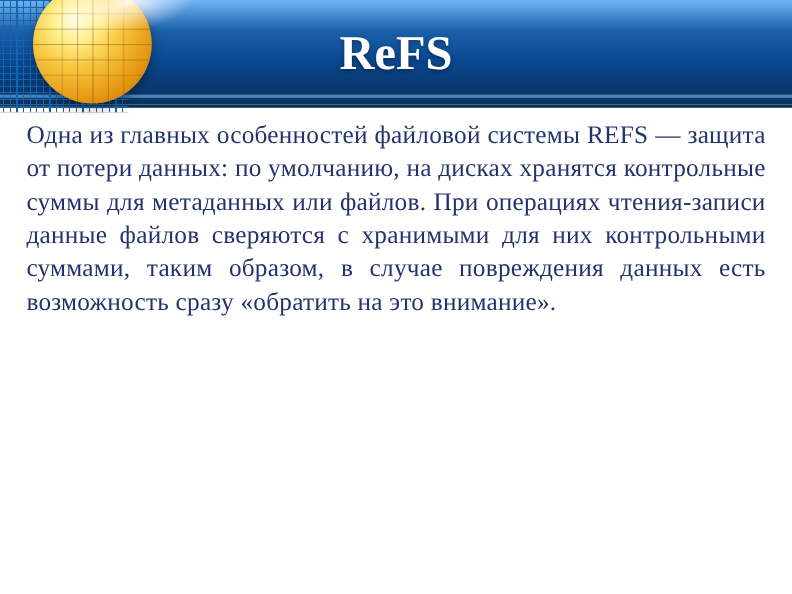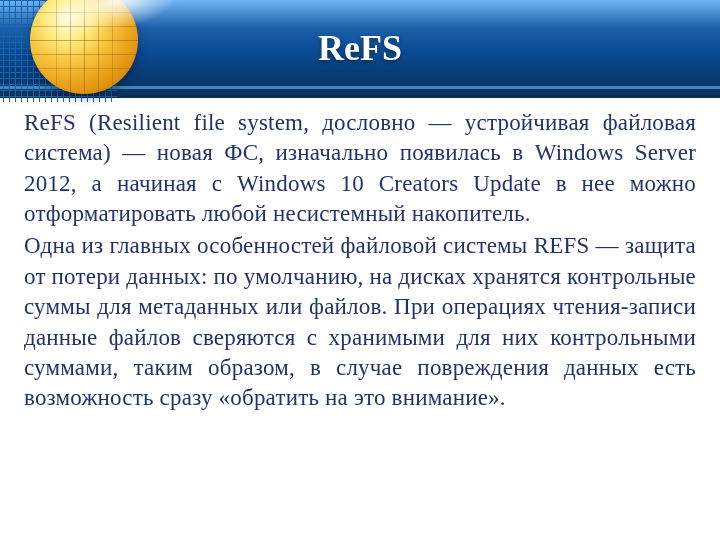--- a/index.html
+++ b/index.html
@@ -4,33 +4,32 @@
 <style>
   html,body{margin:0;padding:0;width:720px;height:540px;font-family:"Times New Roman",Times,serif;background:#fff;overflow:hidden}
   .header{position:relative;height:95px;background:linear-gradient(to bottom,#6fb4f2 0%,#1b5fa8 30%,#0a4a93 55%,#093d7a 75%,#0a335f 100%);border-bottom:3px solid #0a2d58}
   .stripe{position:absolute;left:0;bottom:6px;width:100%;height:3px;background:#6fbaf2;opacity:.6}
   .globe{position:absolute;left:2px;top:-8px;width:150px;height:150px}
   .grid{position:absolute;left:-5px;top:-10px;width:120px;height:120px;background:repeating-linear-gradient(to right,#1464b0 0 1px,transparent 1px 6px),repeating-linear-gradient(to bottom,#1464b0 0 1px,transparent 1px 6px)}
   .sphere{position:absolute;left:28px;top:-6px;width:108px;height:108px;border-radius:50%;background:radial-gradient(circle at 35% 30%,#fffde5 0%,#ffef8a 20%,#f9c943 40%,#e59812 70%,#b86e06 100%);box-shadow:0 4px 10px rgba(0,0,0,.35);overflow:hidden}
   .sphere::before{content:"";position:absolute;left:0;right:0;top:50%;height:1px;background:rgba(120,70,0,.4);box-shadow:0 -14px 0 rgba(120,70,0,.35),0 -28px 0 rgba(120,70,0,.25),0 14px 0 rgba(120,70,0,.35),0 28px 0 rgba(120,70,0,.25)}
   .sphere::after{content:"";position:absolute;top:0;bottom:0;left:50%;width:1px;background:rgba(120,70,0,.4);box-shadow:-14px 0 0 rgba(120,70,0,.35),-28px 0 0 rgba(120,70,0,.25),14px 0 0 rgba(120,70,0,.35),28px 0 0 rgba(120,70,0,.25)}
   .glare{position:absolute;left:50px;top:-18px;width:130px;height:55px;border-radius:50%;background:radial-gradient(ellipse at center,rgba(255,255,255,.9) 0%,rgba(255,255,255,0) 70%);transform:rotate(-10deg);pointer-events:none}
-  .title{position:absolute;left:50%;top:50%;transform:translate(-50%,-50%);font-size:36px;font-weight:bold;color:#fff;text-shadow:0 2px 4px rgba(0,0,0,.4)}
+  .title{position:absolute;left:50%;top:50%;transform:translate(-50%,-50%);font-size:44px;font-weight:bold;color:#fff;text-shadow:0 2px 4px rgba(0,0,0,.4)}
   .body{padding:10px 24px 0 24px}
   .para{color:#22326c;font-size:23px;line-height:1.32;text-align:justify;margin:0 0 2px 0;letter-spacing:.2px}
 </style>
 </head>
 <body>
 
 <div class="header">
   <div class="stripe"></div>
   <div class="globe">
     <div class="grid"></div>
     <div class="sphere"></div>
     <div class="glare"></div>
   </div>
   <div class="title">ReFS</div>
 </div>
 
 <div class="body">
-  <p class="para">ReFS (Resilient file system, дословно — устройчивая файловая система) — новая ФС, изначально появилась в Windows Server 2012, а начиная с Windows 10 Creators Update в нее можно отформатировать любой несистемный накопитель.</p>
   <p class="para">Одна из главных особенностей файловой системы REFS — защита от потери данных: по умолчанию, на дисках хранятся контрольные суммы для метаданных или файлов. При операциях чтения-записи данные файлов сверяются с хранимыми для них контрольными суммами, таким образом, в случае повреждения данных есть возможность сразу «обратить на это внимание».</p>
 </div>
 
 </body></html>

